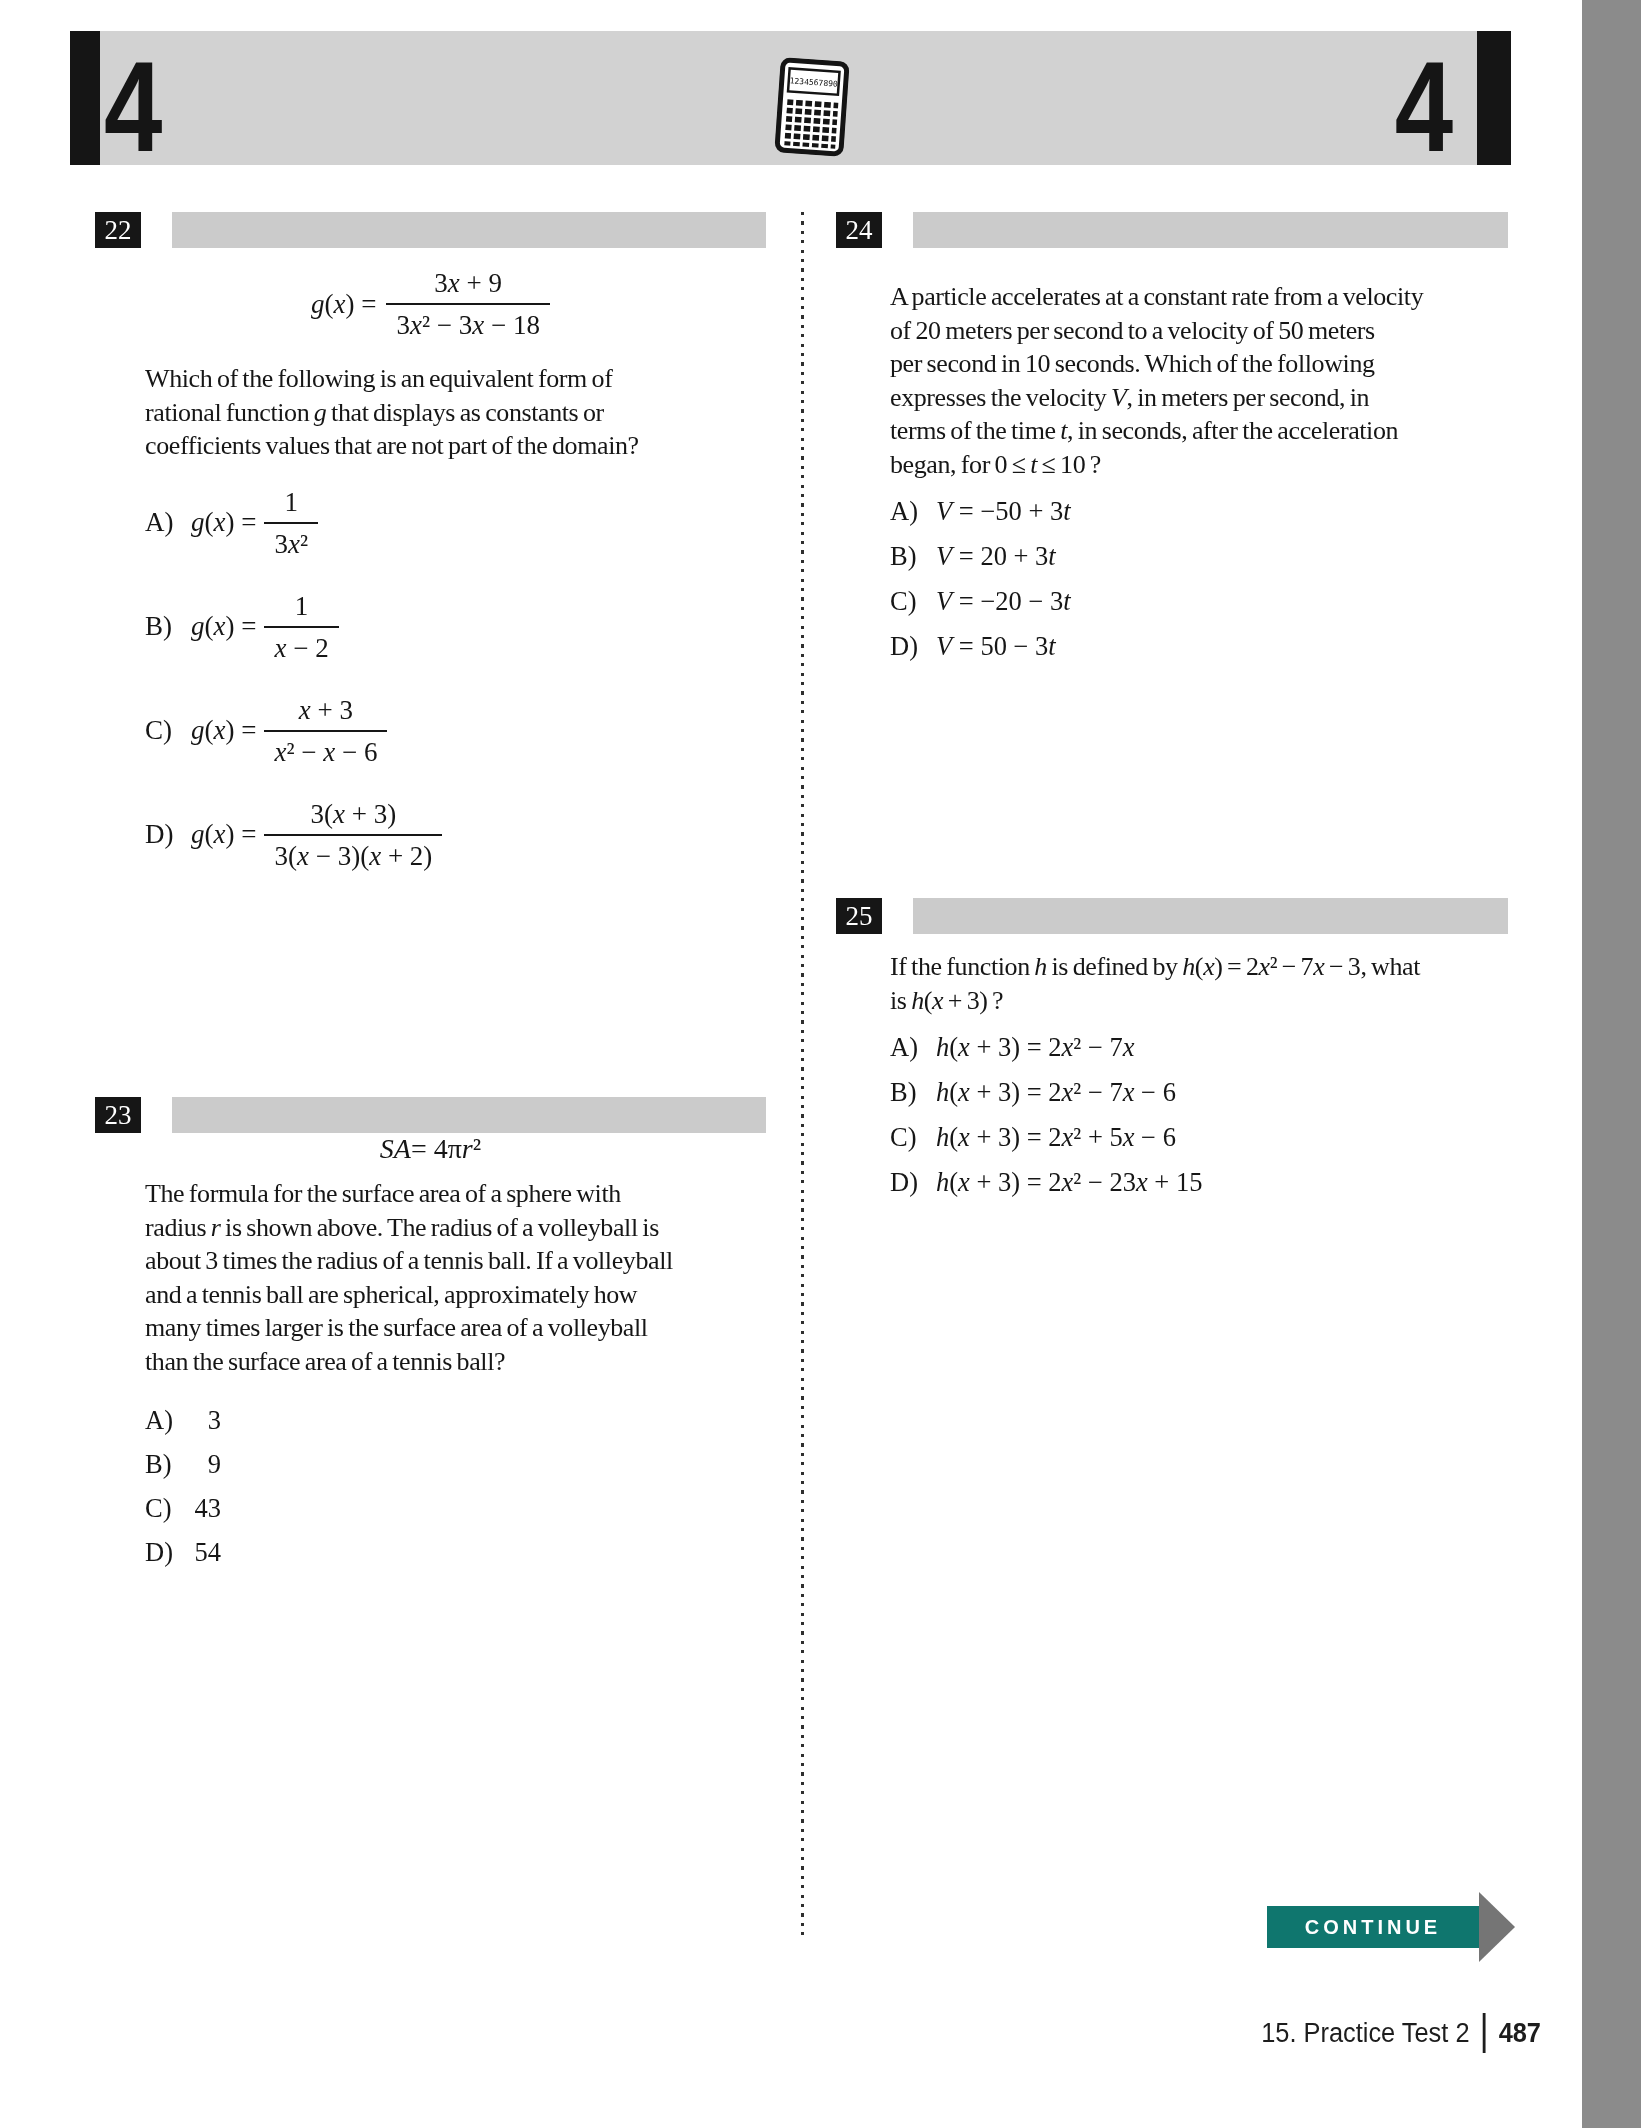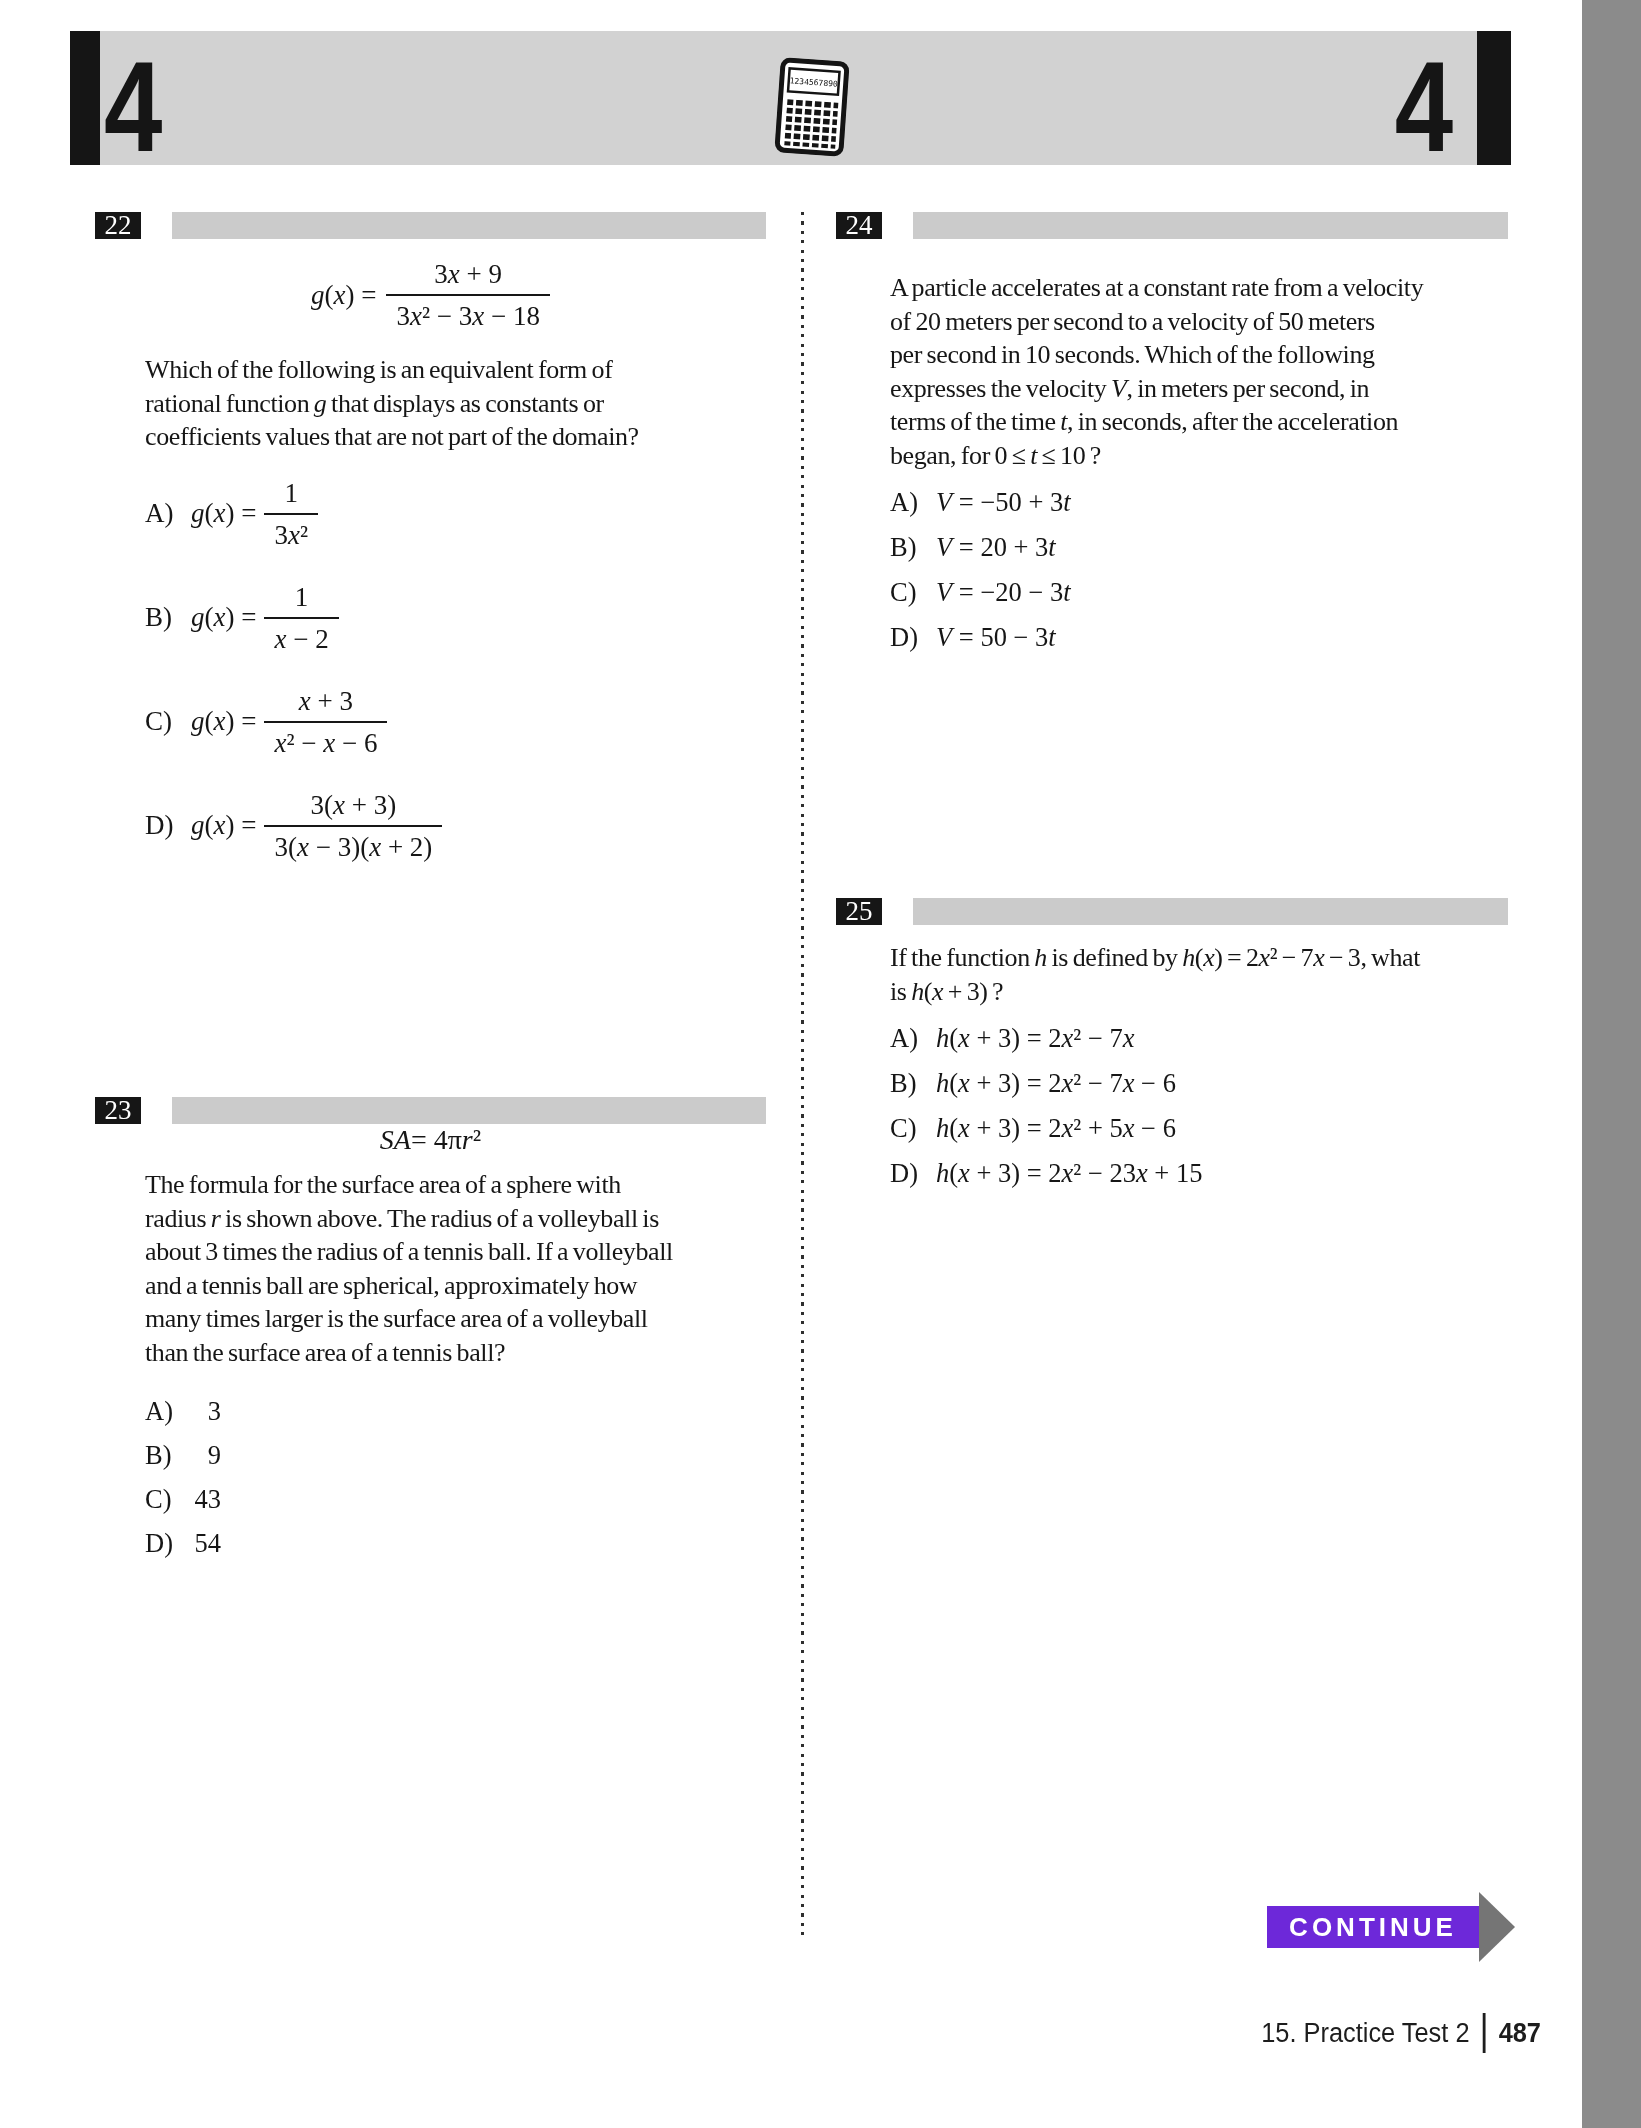--- a/index.html
+++ b/index.html
@@ -30,21 +30,21 @@
     background:repeating-linear-gradient(to bottom, #2e2e2e 0 3.2px, transparent 3.2px 9.4px);
   }
 
   
   .question { position:absolute; }
   .q22 { left:95px;  top:212px;  width:671px; }
   .q23 { left:95px;  top:1097px; width:671px; }
   .q24 { left:836px; top:212px;  width:672px; }
   .q25 { left:836px; top:898px;  width:672px; }
 
-  .q-label { display:flex; height:27px;gap:31px; }
+  .q-label { display:flex; height:36px;gap:31px; }
   .q-num {
     width:46px; background:#161616; color:#ffffff; flex:none;
     display:flex; align-items:center; justify-content:center;
     font-size:27px; font-family:"Liberation Serif", serif;
   }
   .q-bar { flex:1; background:#cbcbcb; }
 
   .q-formula { display:flex; justify-content:center; align-items:center; font-size:27px; }
   .q22 .q-formula { margin-top:20px; }
   .q23 .q-formula { font-size:28px; }
@@ -75,23 +75,23 @@
 
   .frac { display:inline-block; vertical-align:middle; text-align:center; }
   .frac .num { display:block; padding:0 10px 5px; line-height:30px; }
   .frac .den { display:block; border-top:2px solid #161616; padding:5px 10px 0; line-height:30px; }
 
   .formula-lhs { margin-right:10px; }
 
   
   .continue { position:absolute; left:1267px; top:1892px; width:248px; height:70px; }
   .continue-body {
-    position:absolute; left:0; top:14px; width:212px; height:42px; background:#6d28d9;
+    position:absolute; left:0; top:14px; width:212px; height:42px; background:#0f766e;
     display:flex; align-items:center; justify-content:center;
-    font-family:"Liberation Sans", sans-serif; font-weight:700; font-size:26px;
+    font-family:"Liberation Sans", sans-serif; font-weight:700; font-size:20px;
     letter-spacing:4px; color:#ffffff;
   }
   .continue-head {
     position:absolute; left:212px; top:0; width:0; height:0;
     border-top:35px solid transparent; border-bottom:35px solid transparent;
     border-left:36px solid #757575;
   }
 
   
   .footer {

